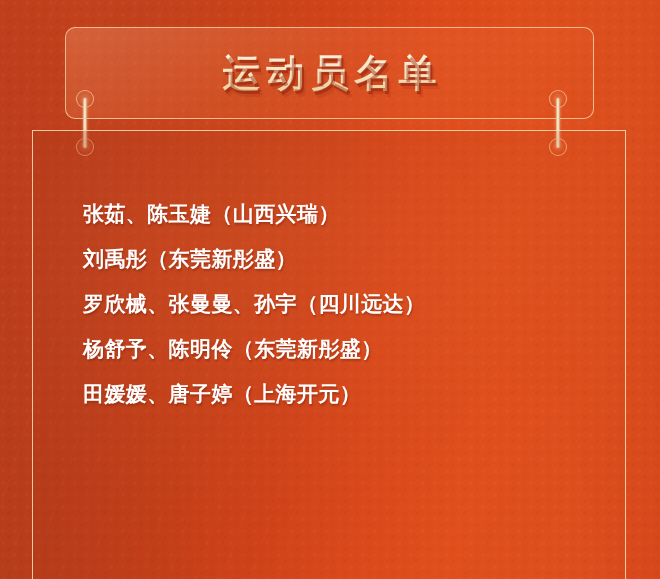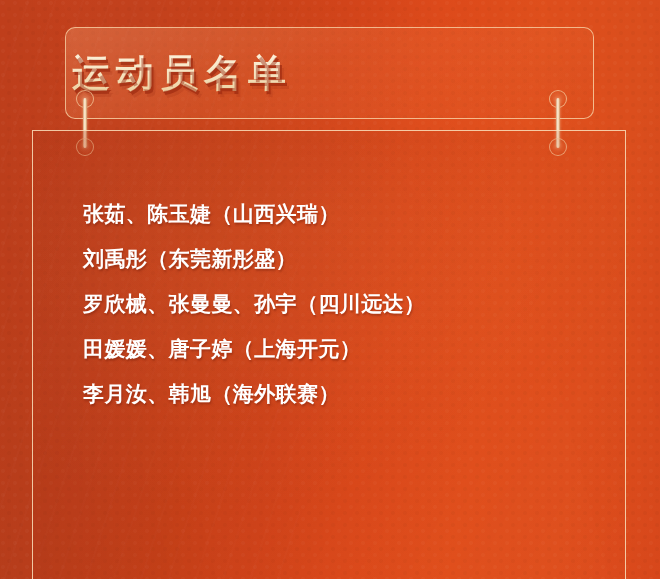--- a/index.html
+++ b/index.html
@@ -76,20 +76,21 @@
     height: 92px;
     box-sizing: border-box;
     border: 1.5px solid rgba(248,214,170,.78);
     border-radius: 10px;
     background: linear-gradient(160deg,
         rgba(255,176,128,.30) 0%,
         rgba(243,128,74,.20) 45%,
         rgba(214,78,32,.10) 100%);
     display: flex;
     align-items: center;
+    justify-content: center;
     overflow: hidden;
   }
   .title-text {
     font-family: "Liberation Sans", "DejaVu Sans", sans-serif;
     font-size: 38px;
     font-weight: bold;
     letter-spacing: 6px;
     color: #f7e6c6;
     background: linear-gradient(180deg, #fdf3e0 0%, #f6e3bf 52%, #e9c893 100%);
     -webkit-background-clip: text;
@@ -198,18 +199,18 @@
     <div class="rod"></div>
     <div class="ring bottom"></div>
   </div>
 
   <div class="content-frame">
     <div class="frame-inner-sheen"></div>
     <div class="roster">
       <div class="roster-line">张茹、陈玉婕（山西兴瑞）</div>
       <div class="roster-line">刘禹彤（东莞新彤盛）</div>
       <div class="roster-line">罗欣械、张曼曼、孙宇（四川远达）</div>
+      <div class="roster-line">杨舒予、陈明伶（东莞新彤盛）</div>
       <div class="roster-line">田媛媛、唐子婷（上海开元）</div>
-      <div class="roster-line">李月汝、韩旭（海外联赛）</div>
     </div>
   </div>
 
 </div>
 
 </body></html>

